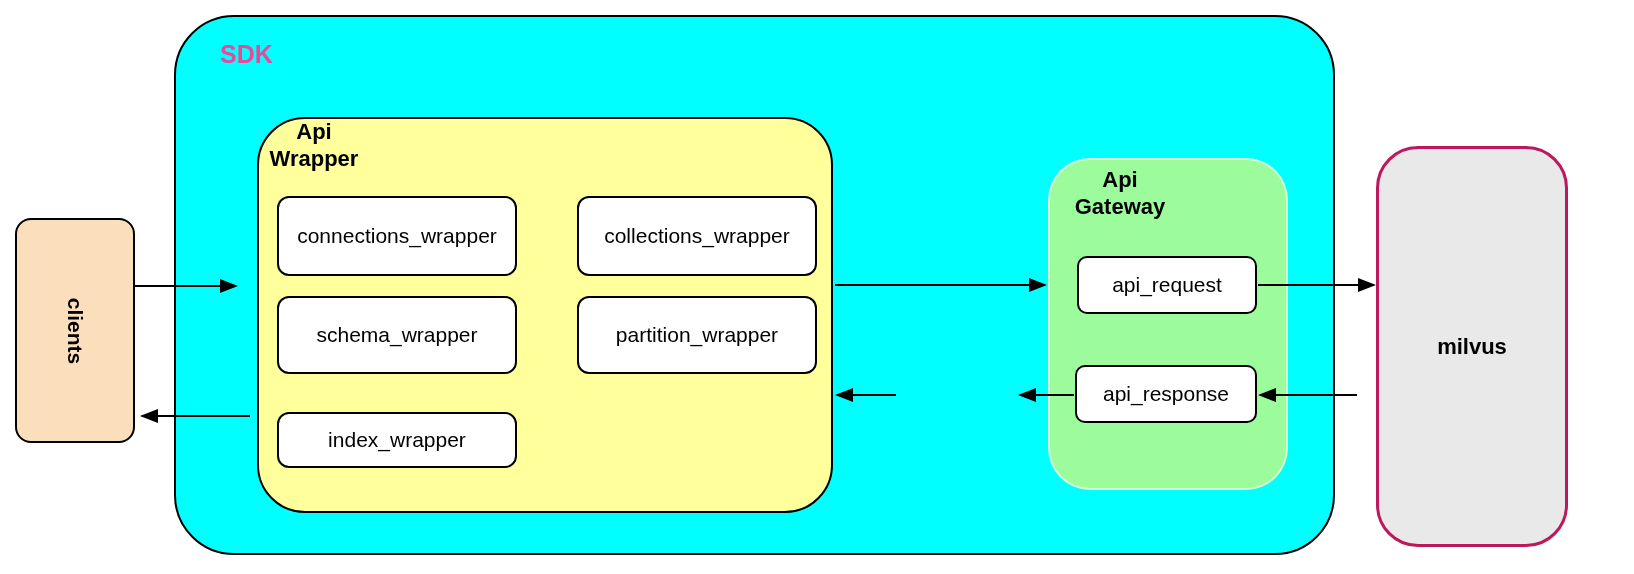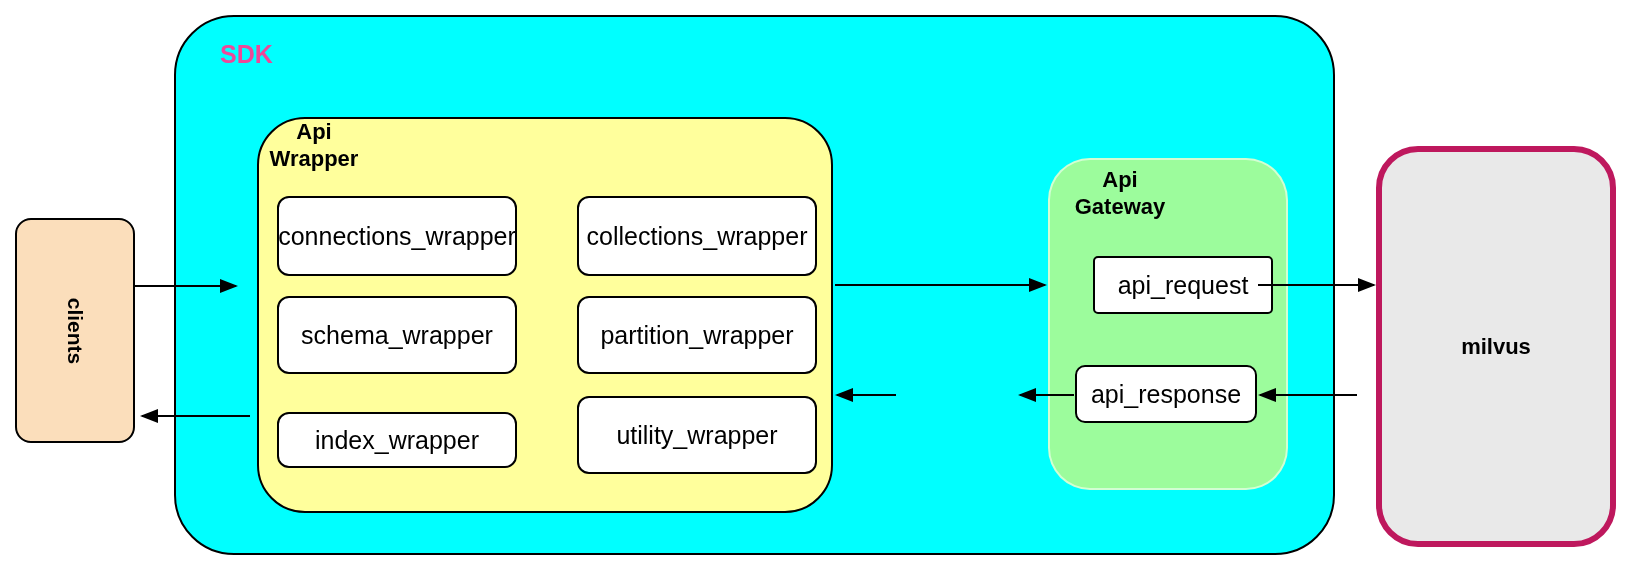--- a/index.html
+++ b/index.html
@@ -27,49 +27,49 @@
   }
   .api-gateway{
     left:1048px;top:158px;width:240px;height:332px;
     background:#9cfc9c;border:2px solid rgba(255,255,255,0.55);border-radius:42px;z-index:2;
   }
   .api-gateway-label{
     position:absolute;left:1056px;top:167px;width:128px;text-align:center;
     font-size:22px;font-weight:bold;line-height:1.22;color:#000;z-index:3;
   }
   .milvus{
-    left:1376px;top:146px;width:240px;height:401px;
-    background:#e9e9e9;border:6px solid #be185d;border-radius:42px;z-index:2;
+    left:1376px;top:146px;width:192px;height:401px;
+    background:#e9e9e9;border:3px solid #be185d;border-radius:42px;z-index:2;
     display:flex;align-items:center;justify-content:center;
     font-size:22px;font-weight:bold;color:#000;
   }
   .clients{
     left:15px;top:218px;width:120px;height:225px;
     background:#fbdebb;border:2px solid #000;border-radius:16px;z-index:2;
     display:flex;align-items:center;justify-content:center;
   }
   .clients .vtext{
     transform:rotate(90deg);white-space:nowrap;
     font-size:21px;font-weight:bold;color:#000;
   }
 
   
   .leaf{
     background:#ffffff;border:2px solid #000;border-radius:12px;z-index:4;
     display:flex;align-items:center;justify-content:center;
-    font-size:25px;color:#000;white-space:nowrap;
+    font-size:21px;color:#000;white-space:nowrap;
   }
   .w-connections{left:277px;top:196px;width:240px;height:80px;}
   .w-collections{left:577px;top:196px;width:240px;height:80px;}
   .w-schema     {left:277px;top:296px;width:240px;height:78px;}
   .w-partition  {left:577px;top:296px;width:240px;height:78px;}
   .w-index      {left:277px;top:396px;width:240px;height:56px;margin-top:16px;}
   .w-utility    {left:577px;top:396px;width:240px;height:78px;}
 
-  .api-request {left:1077px;top:256px;width:180px;height:58px;border-radius:5px;margin-left:16px;}
+  .api-request {left:1077px;top:256px;width:180px;height:58px;border-radius:10px;}
   .api-response{left:1075px;top:365px;width:182px;height:58px;border-radius:10px;}
   .checker     {left:897px; top:365px;width:120px;height:59px;border-radius:10px;}
 
   
   svg.edges{
     position:absolute;left:0;top:0;width:1634px;height:574px;z-index:9;pointer-events:none;
   }
   svg.edges line{stroke:#000;stroke-width:2;}
 </style>
 </head>
@@ -84,21 +84,20 @@
   <div class="api-wrapper-label">
     <div>Api</div>
     <div>Wrapper</div>
   </div>
 
   <div class="node leaf w-connections">connections_wrapper</div>
   <div class="node leaf w-collections">collections_wrapper</div>
   <div class="node leaf w-schema">schema_wrapper</div>
   <div class="node leaf w-partition">partition_wrapper</div>
   <div class="node leaf w-index">index_wrapper</div>
-  <div class="node leaf w-utility">utility_wrapper</div>
 
   <div class="node api-gateway"></div>
   <div class="api-gateway-label">
     <div>Api</div>
     <div>Gateway</div>
   </div>
 
   <div class="node leaf api-request">api_request</div>
   <div class="node leaf api-response">api_response</div>
 

